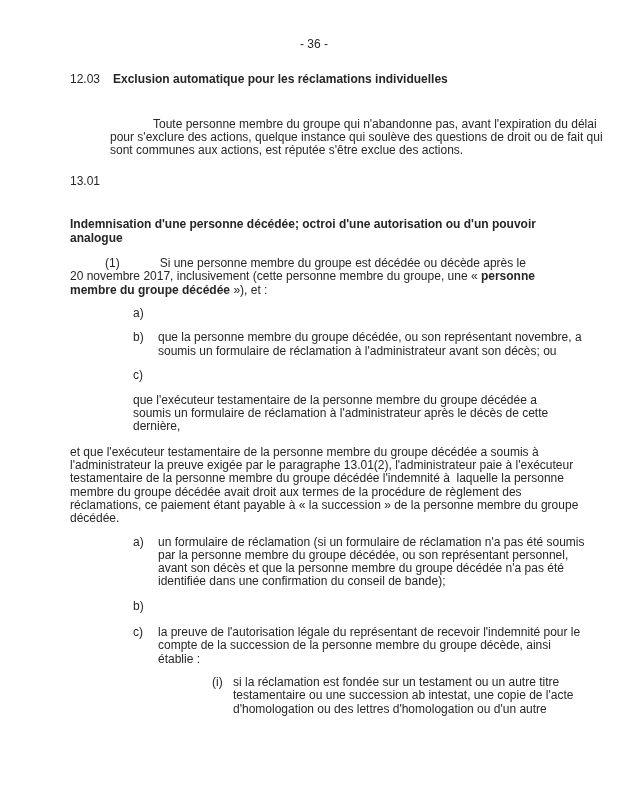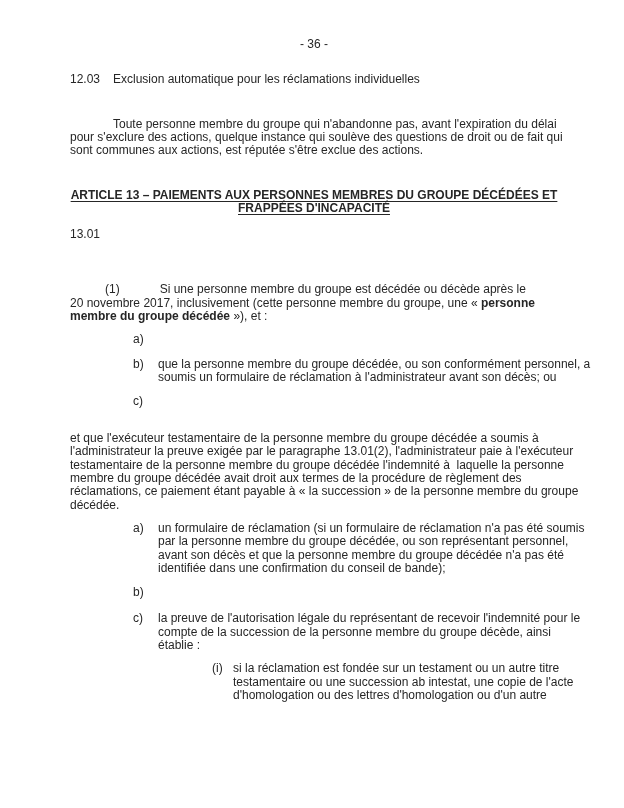--- a/index.html
+++ b/index.html
@@ -14,22 +14,22 @@
     font-size: 12px;
     line-height: 13.3px;
     color: #262626;
     overflow: hidden;
   }
   .pre { white-space: pre; }
   .bold { font-weight: bold; }
   .pagenum { text-align: center; margin-bottom: 22px; }
   .sec-heading { display: flex; }
   .sec-heading .num { flex: 0 0 43px; font-weight: normal; }
-  .sec-heading .title { font-weight: normal; white-space: pre; }
-  .indent1 { text-indent: 43px; }
+  .sec-heading .title { font-weight: bold; white-space: pre; }
+  .indent1 { text-indent: 43px; margin-left: 40px; }
   .para-num { text-indent: 35px; }
   .article-heading {
     text-align: center;
     font-weight: bold;
     white-space: pre-line;
   }
   .article-heading .u { text-decoration: underline; text-underline-offset: 2px; }
   .li { display: flex; }
   .li.lvl1 { margin-left: 63px; }
   .li.lvl1 .li-label { flex: 0 0 25px; }
@@ -52,43 +52,44 @@
 
   <div class="sec-heading mb14">
     <span class="num">12.03</span>
     <span class="title">Exclusion automatique pour les réclamations individuelles</span>
   </div>
 
   <div class="pre indent1 mb18">Toute personne membre du groupe qui n'abandonne pas, avant l'expiration du délai
 pour s'exclure des actions, quelque instance qui soulève des questions de droit ou de fait qui
 sont communes aux actions, est réputée s'être exclue des actions.</div>
 
-  <div class="article-heading mb13">
-    <span class="u">ARTICLE 13 – PAIEMENTS AUX PERSONNES MEMBRES DU GROUPE DÉCÉDÉES ET
-FRAPPÉES D'INCAPACITÉ</span>
-  </div>
 
   <div class="sec-heading mb12">
     <span class="num">13.01</span>
+    <span class="title">Indemnisation d'une personne décédée; octroi d'une autorisation ou d'un pouvoir
+analogue</span>
   </div>
 
   <div class="pre para-num mb10"><span>(1)            Si une personne membre du groupe est décédée ou décède après le
 20 novembre 2017, inclusivement (cette personne membre du groupe, une « </span><span class="bold">personne
 membre du groupe décédée</span><span> »), et :</span></div>
 
   <div class="li lvl1 mb11">
     <span class="li-label">a)</span>
   </div>
   <div class="li lvl1 mb11">
     <span class="li-label">b)</span>
-    <div class="li-text">que la personne membre du groupe décédée, ou son conformément personnel, a
+    <div class="li-text">que la personne membre du groupe décédée, ou son représentant novembre, a
 soumis un formulaire de réclamation à l'administrateur avant son décès; ou</div>
   </div>
   <div class="li lvl1 mb12">
     <span class="li-label">c)</span>
+    <div class="li-text">que l'exécuteur testamentaire de la personne membre du groupe décédée a
+soumis un formulaire de réclamation à l'administrateur après le décès de cette
+dernière,</div>
   </div>
 
   <div class="pre mb10">et que l'exécuteur testamentaire de la personne membre du groupe décédée a soumis à
 l'administrateur la preuve exigée par le paragraphe 13.01(2), l'administrateur paie à l'exécuteur
 testamentaire de la personne membre du groupe décédée l'indemnité à  laquelle la personne
 membre du groupe décédée avait droit aux termes de la procédure de règlement des
 réclamations, ce paiement étant payable à « la succession » de la personne membre du groupe
 décédée.</div>
 
 

